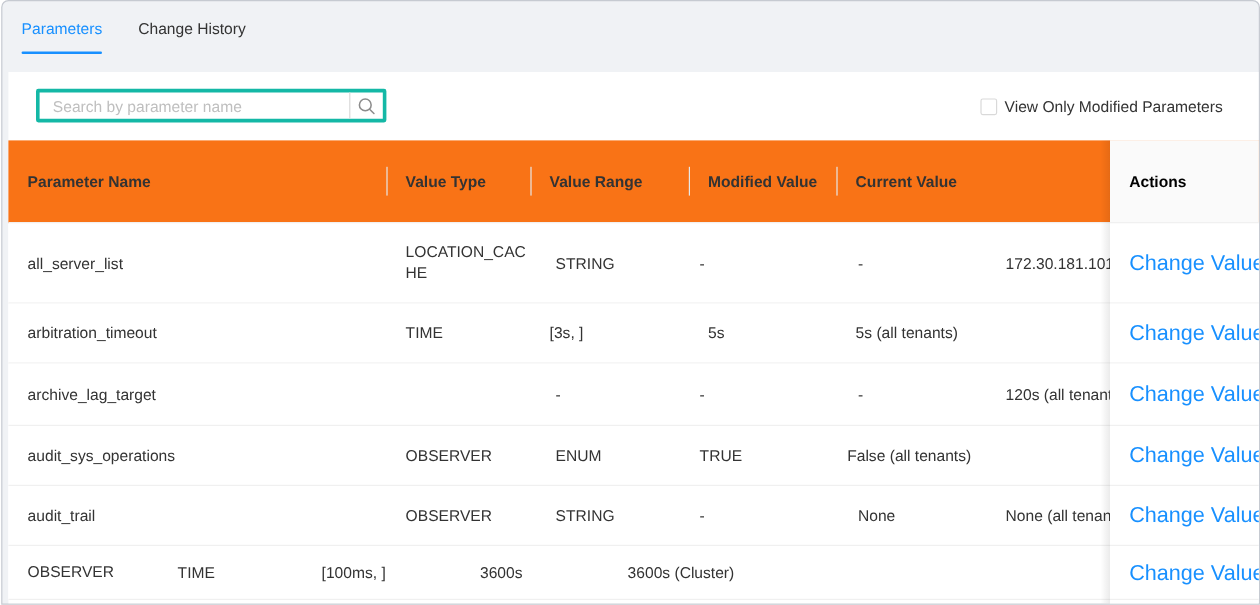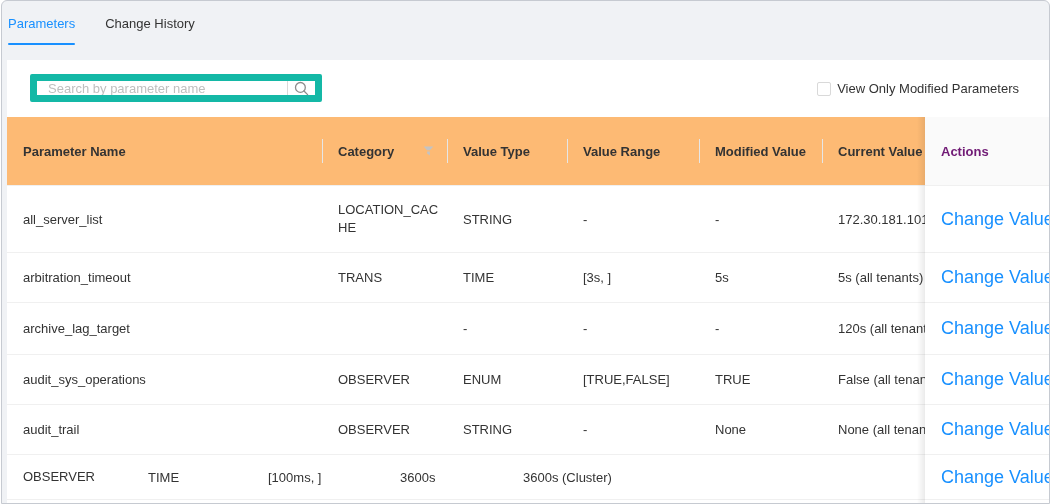--- a/index.html
+++ b/index.html
@@ -3,48 +3,48 @@
 <meta charset="utf-8">
 <style>
   * { margin:0; padding:0; box-sizing:border-box; }
   html,body { width:1050px; height:504px; background:#ffffff; overflow:hidden;
     font-family:"Liberation Sans","DejaVu Sans",sans-serif; }
 
   .frame { position:absolute; left:1px; top:0; width:1049px; height:504px;
     border:1px solid #c6cad1; border-radius:6px 6px 0 0; background:#f0f2f5; overflow:hidden; }
 
   
-  .tabbar { display:flex; align-items:center; height:45px; padding-left:6px; gap:30px; }
+  .tabbar { display:flex; align-items:center; height:45px; padding-left:16px; gap:30px; }
   .tab { position:relative; height:45px; display:flex; align-items:center;
     font-size:13px; color:#333; cursor:pointer; }
   .tab.active { color:#1890ff; }
   .tab.active .ink { position:absolute; left:0; right:0; bottom:1px; height:2px;
     background:#1890ff; border-radius:1px; }
 
   
   .panel { position:absolute; left:5px; right:0; top:59px; bottom:0; background:#ffffff; }
 
   
   .toolbar { position:relative; height:57px; }
   .searchbox { position:absolute; left:23px; top:14px; width:292px; height:28px;
-    border:7px solid #14b8a6; border-radius:2px; display:flex; background:#fff; }
+    border:3px solid #14b8a6; border-radius:2px; display:flex; background:#fff; }
   .searchbox input { flex:1; border:none; outline:none; padding:0 11px; font-size:13px;
     color:#333; background:transparent; font-family:inherit; min-width:0; }
   .searchbox input::placeholder { color:#bfbfbf; opacity:1; }
   .search-suffix { width:28px; border-left:1px solid #d9d9d9; display:flex;
     align-items:center; justify-content:center; cursor:pointer; }
   .modified-toggle { position:absolute; right:30px; top:0; height:57px;
     display:flex; align-items:center; gap:6px; cursor:pointer; }
   .checkbox { width:14px; height:14px; border:1px solid #d9d9d9; border-radius:2px;
     background:#fff; flex:none; }
   .toggle-label { font-size:13px; color:#333; white-space:nowrap; }
 
   
   .table { position:relative; }
-  .thead { display:flex; height:69px; background:#fdba74; border-bottom:1px solid #f0f0f0;
+  .thead { display:flex; height:69px; background:#f97316; border-bottom:1px solid #f0f0f0;
     font-size:13px; font-weight:600; color:#333; }
   .th { display:flex; align-items:center; padding:0 16px; position:relative; white-space:nowrap; }
   .th.sep::before { content:""; position:absolute; left:0; top:50%; transform:translateY(-50%);
     width:1px; height:24px; background:#e6e6e6; }
   .tr { display:flex; border-bottom:1px solid #f0f0f0; font-size:13px; color:#333;
     background:#fff; }
   .td { display:flex; align-items:center; padding:0 16px; white-space:nowrap; }
   .c1 { width:315px; flex:none; }
   .c2 { width:125px; flex:none; }
   .c3 { width:120px; flex:none; }
@@ -58,21 +58,21 @@
 
   .filter-icon { position:absolute; right:13px; top:50%; transform:translateY(-50%);
     display:flex; cursor:pointer; }
 
   
   .actions-col { position:absolute; top:57px; right:0; bottom:0; width:124px;
     background:#fff; z-index:2; }
   .actions-col::before { content:""; position:absolute; left:-8px; top:0; bottom:0; width:8px;
     background:linear-gradient(to left, rgba(0,0,0,0.08), rgba(0,0,0,0)); }
   .actions-col .th { height:69px; background:#fafafa; border-bottom:1px solid #f0f0f0;
-    font-size:13px; font-weight:600; color:#701a75; }
+    font-size:13px; font-weight:600; color:#000000; }
   .actions-cell { display:flex; align-items:center; padding:0 16px;
     border-bottom:1px solid #f0f0f0; background:#fff; }
   .link { color:#1890ff; font-size:18px; cursor:pointer; text-decoration:none; white-space:nowrap; }
 </style>
 </head>
 <body>
 
 <div class="frame">
 
   <div class="tabbar">
@@ -101,29 +101,20 @@
         <span class="checkbox"></span>
         <span class="toggle-label">View Only Modified Parameters</span>
       </div>
     </div>
 
     <div class="table">
       <div class="thead">
         <div class="th c1">
           <span>Parameter Name</span>
         </div>
-        <div class="th c2 sep">
-          <span>Category</span>
-          <span class="filter-icon">
-            <svg width="11" height="11" viewBox="0 0 11 11">
-              <path d="M0.7 1 H10.3 L6.9 4.7 H4.1 Z" fill="#c3c3c3"></path>
-              <path d="M4.1 6 H6.9 V10 L4.1 7.9 Z" fill="#c3c3c3"></path>
-            </svg>
-          </span>
-        </div>
         <div class="th c3 sep">
           <span>Value Type</span>
         </div>
         <div class="th c4 sep">
           <span>Value Range</span>
         </div>
         <div class="th c5 sep">
           <span>Modified Value</span>
         </div>
         <div class="th c6 sep">
@@ -134,39 +125,37 @@
       <div class="tr r1">
         <div class="td c1">all_server_list</div>
         <div class="td c2">LOCATION_CACHE</div>
         <div class="td c3">STRING</div>
         <div class="td c4">-</div>
         <div class="td c5">-</div>
         <div class="td c6">172.30.181.101:2882</div>
       </div>
       <div class="tr r2">
         <div class="td c1">arbitration_timeout</div>
-        <div class="td c2">TRANS</div>
         <div class="td c3">TIME</div>
         <div class="td c4">[3s, ]</div>
         <div class="td c5">5s</div>
         <div class="td c6">5s (all tenants)</div>
       </div>
       <div class="tr r3">
         <div class="td c1">archive_lag_target</div>
         <div class="td c2"></div>
         <div class="td c3">-</div>
         <div class="td c4">-</div>
         <div class="td c5">-</div>
         <div class="td c6">120s (all tenants)</div>
       </div>
       <div class="tr r4">
         <div class="td c1">audit_sys_operations</div>
         <div class="td c2">OBSERVER</div>
         <div class="td c3">ENUM</div>
-        <div class="td c4">[TRUE,FALSE]</div>
         <div class="td c5">TRUE</div>
         <div class="td c6">False (all tenants)</div>
       </div>
       <div class="tr r5">
         <div class="td c1">audit_trail</div>
         <div class="td c2">OBSERVER</div>
         <div class="td c3">STRING</div>
         <div class="td c4">-</div>
         <div class="td c5">None</div>
         <div class="td c6">None (all tenants)</div>

